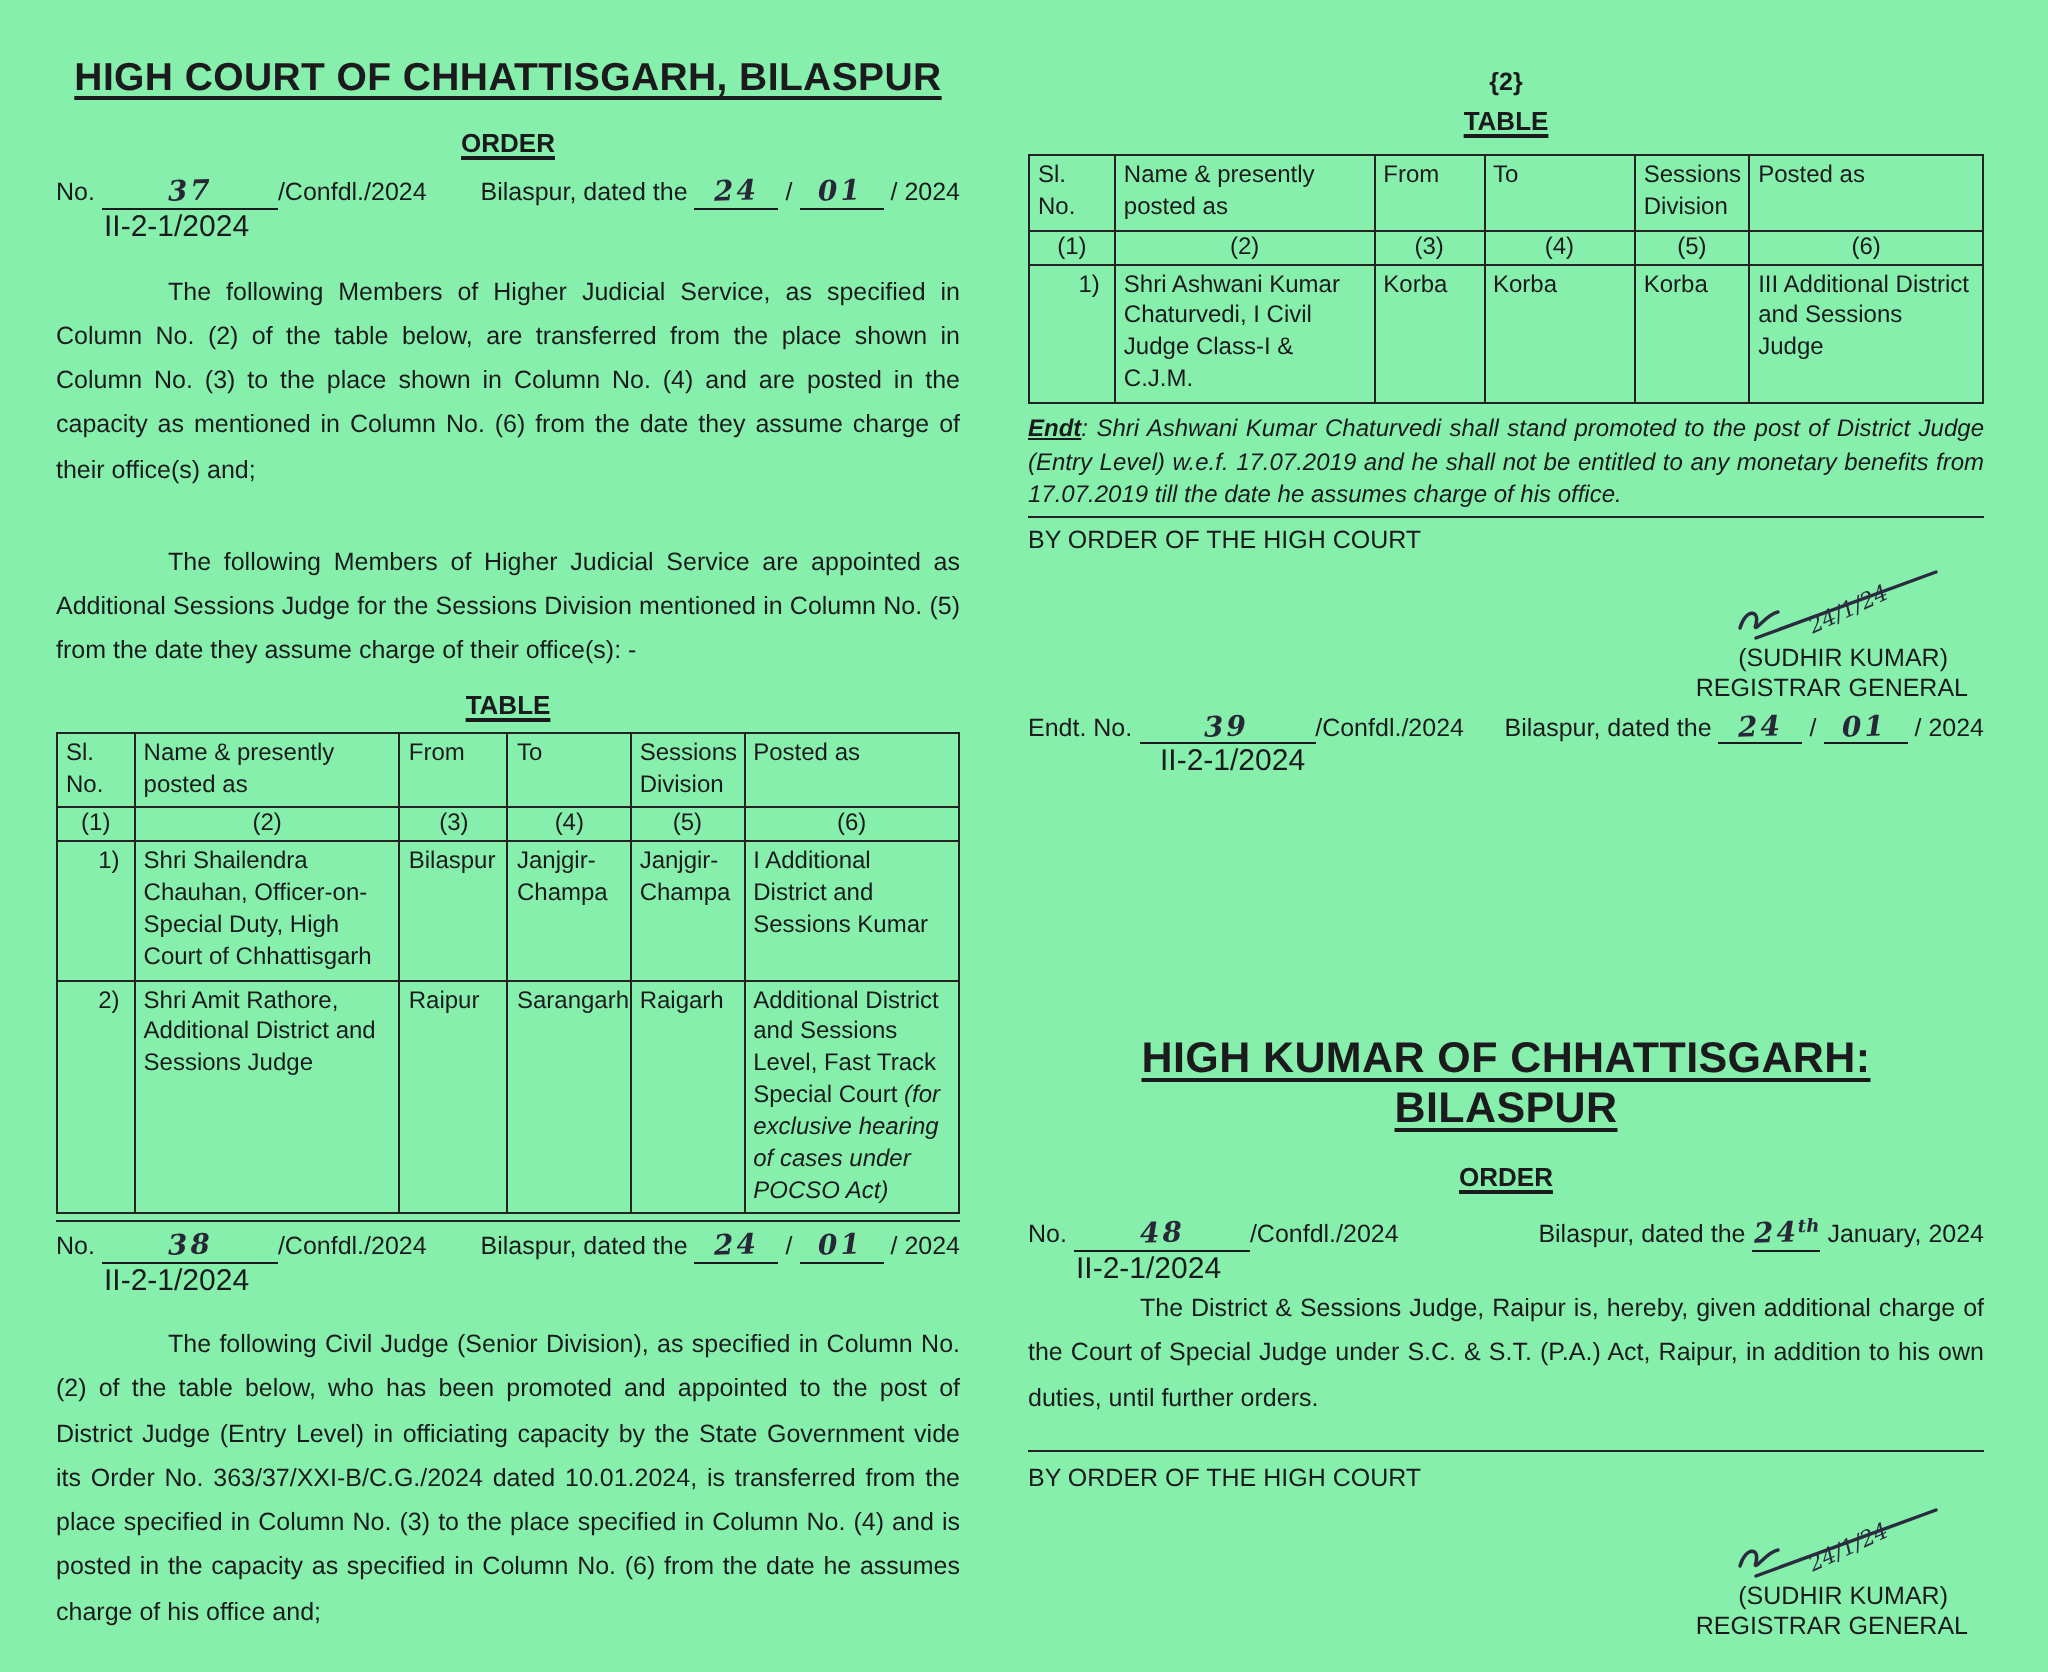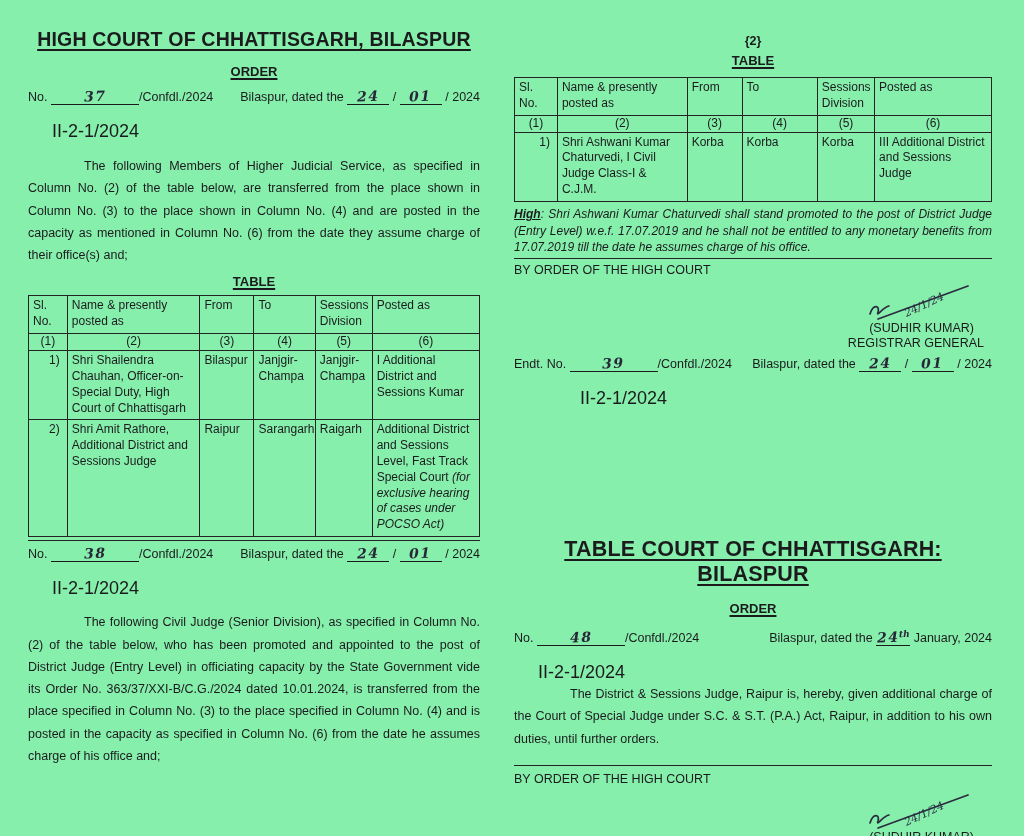--- a/index.html
+++ b/index.html
@@ -9,21 +9,21 @@
   #page1{left:28px;top:28px;width:452px;}
   #page2{left:514px;top:34px;width:478px;}
 
   .doc-title{font-size:19.5px;font-weight:bold;text-align:center;margin:0 0 13px 0;
              text-decoration:underline;text-decoration-thickness:2px;text-underline-offset:3px;letter-spacing:.2px;}
   .doc-title-big{font-size:21.5px;margin-bottom:14px;}
   .heading{font-size:13px;font-weight:bold;text-align:center;text-decoration:underline;
            text-decoration-thickness:1.5px;text-underline-offset:2px;margin:0 0 10px 0;}
   .para{font-size:12.5px;line-height:1.78;text-align:justify;text-indent:56px;margin:0;}
   .refline{display:flex;justify-content:space-between;align-items:flex-end;font-size:12.5px;margin:0;}
-  .subref{font-size:18px;margin:16px 0 0 24px;}
+  .subref{font-size:15px;margin:0 0 0 24px;}
   .blank{display:inline-block;border-bottom:1.3px solid #1b1b1d;text-align:center;line-height:1.05;vertical-align:baseline;}
   .hw{font-family:"DejaVu Serif", serif;font-style:italic;font-weight:bold;font-size:14px;
       color:#272738;letter-spacing:1.5px;transform:rotate(-2deg);display:inline-block;}
   .b-num{min-width:88px;}
   .b-day{min-width:42px;}
   .b-mon{min-width:42px;}
   .b-dayth{min-width:34px;position:relative;}
   .b-dayth sup{font-size:9px;letter-spacing:0;}
   table{border-collapse:collapse;width:100%;font-size:12px;border:1.7px solid #232323;table-layout:fixed;}
   th,td{border:1px solid #232323;padding:2px 4px 3px 4px;vertical-align:top;text-align:left;line-height:1.32;}
@@ -64,20 +64,21 @@
         <span class="blank b-day"><span class="hw">24</span></span>
         <span>/</span>
         <span class="blank b-mon"><span class="hw">01</span></span>
         <span>/</span>
         <span>2024</span>
       </span>
     </div>
     <div class="subref">II-2-1/2024</div>
 
     <p class="para" style="margin-top:13px;">The following Members of Higher Judicial Service, as specified in Column No. (2) of the table below, are transferred from the place shown in Column No. (3) to the place shown in Column No. (4) and are posted in the capacity as mentioned in Column No. (6) from the date they assume charge of their office(s) and;</p>
+    <p class="para" style="margin-top:24px;">The following Members of Higher Judicial Service are appointed as Additional Sessions Judge for the Sessions Division mentioned in Column No. (5) from the date they assume charge of their office(s): -</p>
 
     <div class="heading" style="margin:8px 0 6px 0;">TABLE</div>
 
     <table>
       <colgroup>
           <col style="width:8.6%">
           <col style="width:29.4%">
           <col style="width:12%">
           <col style="width:13.6%">
           <col style="width:12.6%">
@@ -178,21 +179,21 @@
           <td class="c-sl">1)</td>
           <td>Shri Ashwani Kumar Chaturvedi, I Civil Judge Class-I &amp; C.J.M.</td>
           <td>Korba</td>
           <td>Korba</td>
           <td>Korba</td>
           <td><span>III Additional District and Sessions Judge</span><span class="it"></span></td>
         </tr>
       </tbody>
     </table>
 
-    <p class="note"><span class="note-label">High</span><span>: Shri Ashwani Kumar Chaturvedi shall stand promoted to the post of District Judge (Entry Level) w.e.f. 17.07.2019 and he shall not be entitled to any monetary benefits from 17.07.2019 till the date he assumes charge of his office.</span></p>
+    <p class="note"><span class="note-label">Endt</span><span>: Shri Ashwani Kumar Chaturvedi shall stand promoted to the post of District Judge (Entry Level) w.e.f. 17.07.2019 and he shall not be entitled to any monetary benefits from 17.07.2019 till the date he assumes charge of his office.</span></p>
 
     <div class="byorder">BY ORDER OF THE HIGH COURT</div>
 
     <div class="signoff">
       <svg class="sig-svg" width="128" height="44" viewBox="0 0 128 44">
         <path class="sigstroke" d="M20,35 c3,-10 10,-9 8,-2 c-2,6 5,-5 11,-6"></path>
         <path class="sigstroke" d="M28,40 L118,7"></path>
         <text class="sigtext" x="52" y="30" transform="rotate(-25 72 24)">24/1/24</text>
       </svg>
       <div class="sig-name">(SUDHIR KUMAR)</div>
@@ -210,21 +211,21 @@
         <span>/</span>
         <span class="blank b-mon"><span class="hw">01</span></span>
         <span>/</span>
         <span>2024</span>
       </span>
     </div>
     <div class="subref" style="margin-left:66px;">II-2-1/2024</div>
 
     <div class="spacer-lg"></div>
 
-    <h1 class="doc-title doc-title-big">TABLE COURT OF CHHATTISGARH: BILASPUR</h1>
+    <h1 class="doc-title doc-title-big">HIGH KUMAR OF CHHATTISGARH: BILASPUR</h1>
     <div class="heading" style="margin-bottom:14px;">ORDER</div>
 
     <div class="refline">
       <span>
         <span>No.</span>
         <span class="blank b-num"><span class="hw">48</span></span><span>/Confdl./2024</span>
       </span>
       <span>
         <span>Bilaspur, dated the</span>
         <span class="blank b-dayth"><span class="hw">24</span><sup class="hw">th</sup></span>

